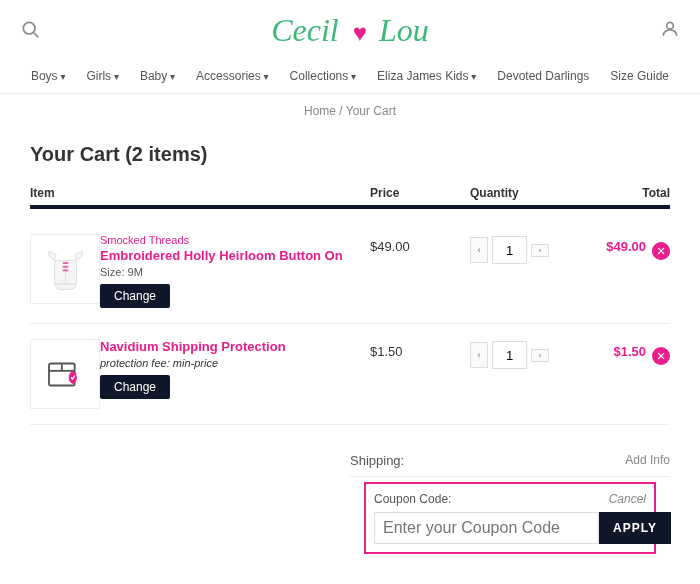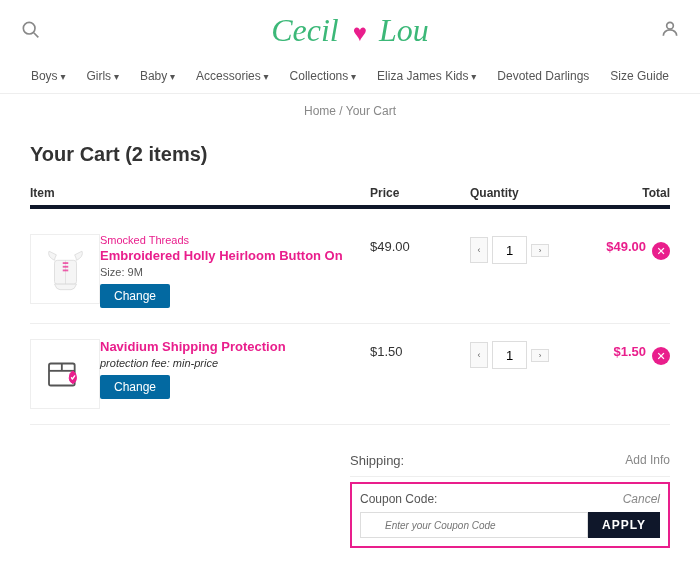--- a/index.html
+++ b/index.html
@@ -43,45 +43,45 @@
     .product-img svg { width: 55px; height: 55px; }
 
     
     .product-brand { color: #e91e8c; font-size: 11px; margin-bottom: 2px; }
     .product-name { color: #e91e8c; font-size: 13px; font-weight: bold; margin-bottom: 3px; }
     .product-size { font-size: 11px; color: #555; margin-bottom: 6px; }
     .product-protection { font-size: 11px; color: #555; margin-bottom: 6px; }
     .product-protection span { color: #333; font-style: italic; }
 
     
-    .change-btn { background: #0369a1; color: #fff; border: none; padding: 5px 14px; font-size: 12px; cursor: pointer; border-radius: 2px; }
+    .change-btn { background: #0f172a; color: #fff; border: none; padding: 5px 14px; font-size: 12px; cursor: pointer; border-radius: 2px; }
 
     
     .qty-input { width: 35px; height: 28px; border: 1px solid #ddd; text-align: center; font-size: 13px; }
     .qty-arrow { width: 18px; height: 13px; border: 1px solid #ddd; background: #f9f9f9; display: flex; align-items: center; justify-content: center; cursor: pointer; font-size: 8px; color: #666; }
     .qty-down { display: flex; align-items: center; justify-content: center; width: 18px; height: 26px; border: 1px solid #ddd; background: #f9f9f9; cursor: pointer; font-size: 9px; color: #666; }
 
     
     .remove-btn { background: #e91e8c; color: #fff; border: none; width: 18px; height: 18px; border-radius: 50%; font-size: 11px; cursor: pointer; display: flex; align-items: center; justify-content: center; margin-top: 3px; }
 
     
     .summary { margin-top: 20px; display: flex; justify-content: flex-end; }
     .summary-table { width: 320px; }
     .summary-row { display: flex; justify-content: space-between; padding: 8px 0; border-bottom: 1px solid #eee; font-size: 13px; }
     .summary-row .label { color: #555; }
     .summary-row .value { color: #333; }
     .summary-row .value-link { color: #888; font-size: 12px; }
 
     
-    .coupon-section { border: 2px solid #e91e8c; padding: 8px; margin: 5px 0; }
+    .coupon-section { border: 2px solid #e91e8c; padding: 8px; margin: 5px 14px; }
     .coupon-label-row { display: flex; justify-content: space-between; margin-bottom: 6px; }
     .coupon-label { font-size: 12px; color: #555; }
     .coupon-cancel { font-size: 12px; color: #888; cursor: pointer; font-style: italic; }
     .coupon-input-row { display: flex; gap: 0; }
-    .coupon-input { flex: 1; border: 1px solid #ddd; padding: 6px 24px; font-size: 10px; color: #aaa; outline: none; font-style: italic; }
+    .coupon-input { flex: 1; border: 1px solid #ddd; padding: 6px 8px; font-size: 16px; color: #aaa; outline: none; }
     .coupon-apply { background: #0f172a; color: #fff; border: none; padding: 6px 14px; font-size: 12px; font-weight: bold; cursor: pointer; letter-spacing: 1px; }
   </style>
 </head>
 <body>
 
 <div class="header">
   <span class="header-search">
     <svg width="20" height="20" viewBox="0 0 24 24" fill="none" stroke="#888" stroke-width="2">
       <circle cx="11" cy="11" r="7"></circle>
       <line x1="16.5" y1="16.5" x2="22" y2="22"></line>

